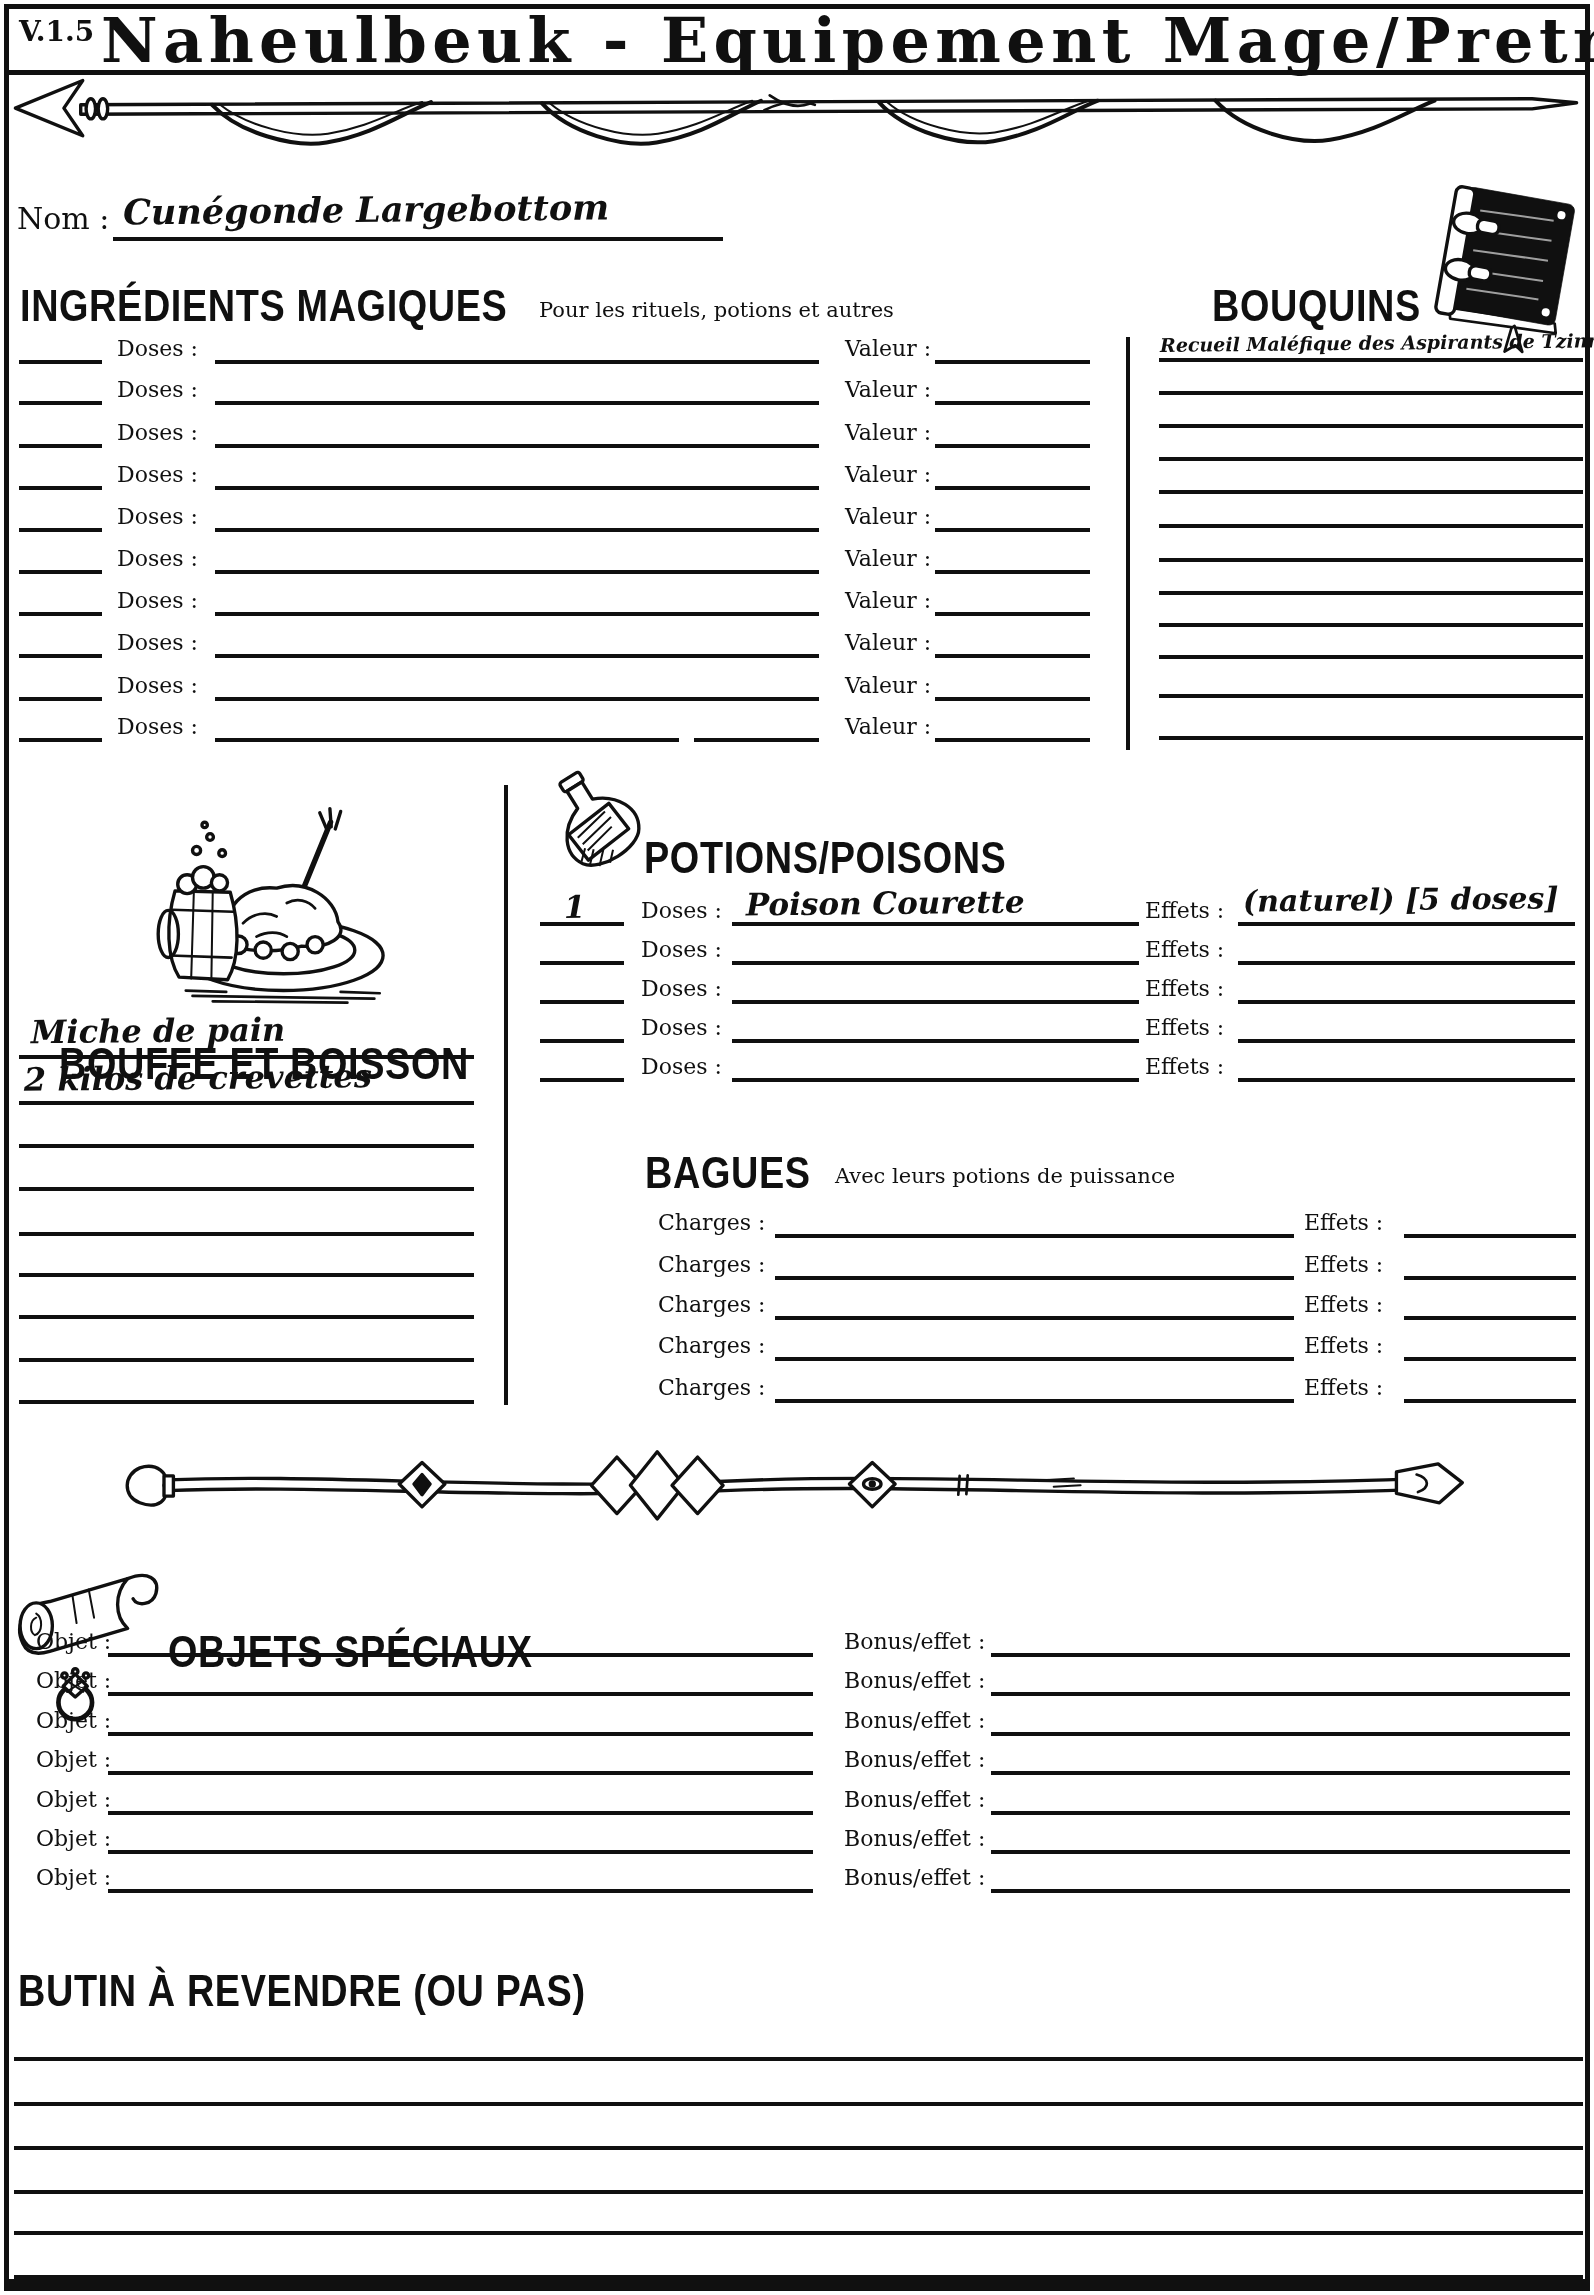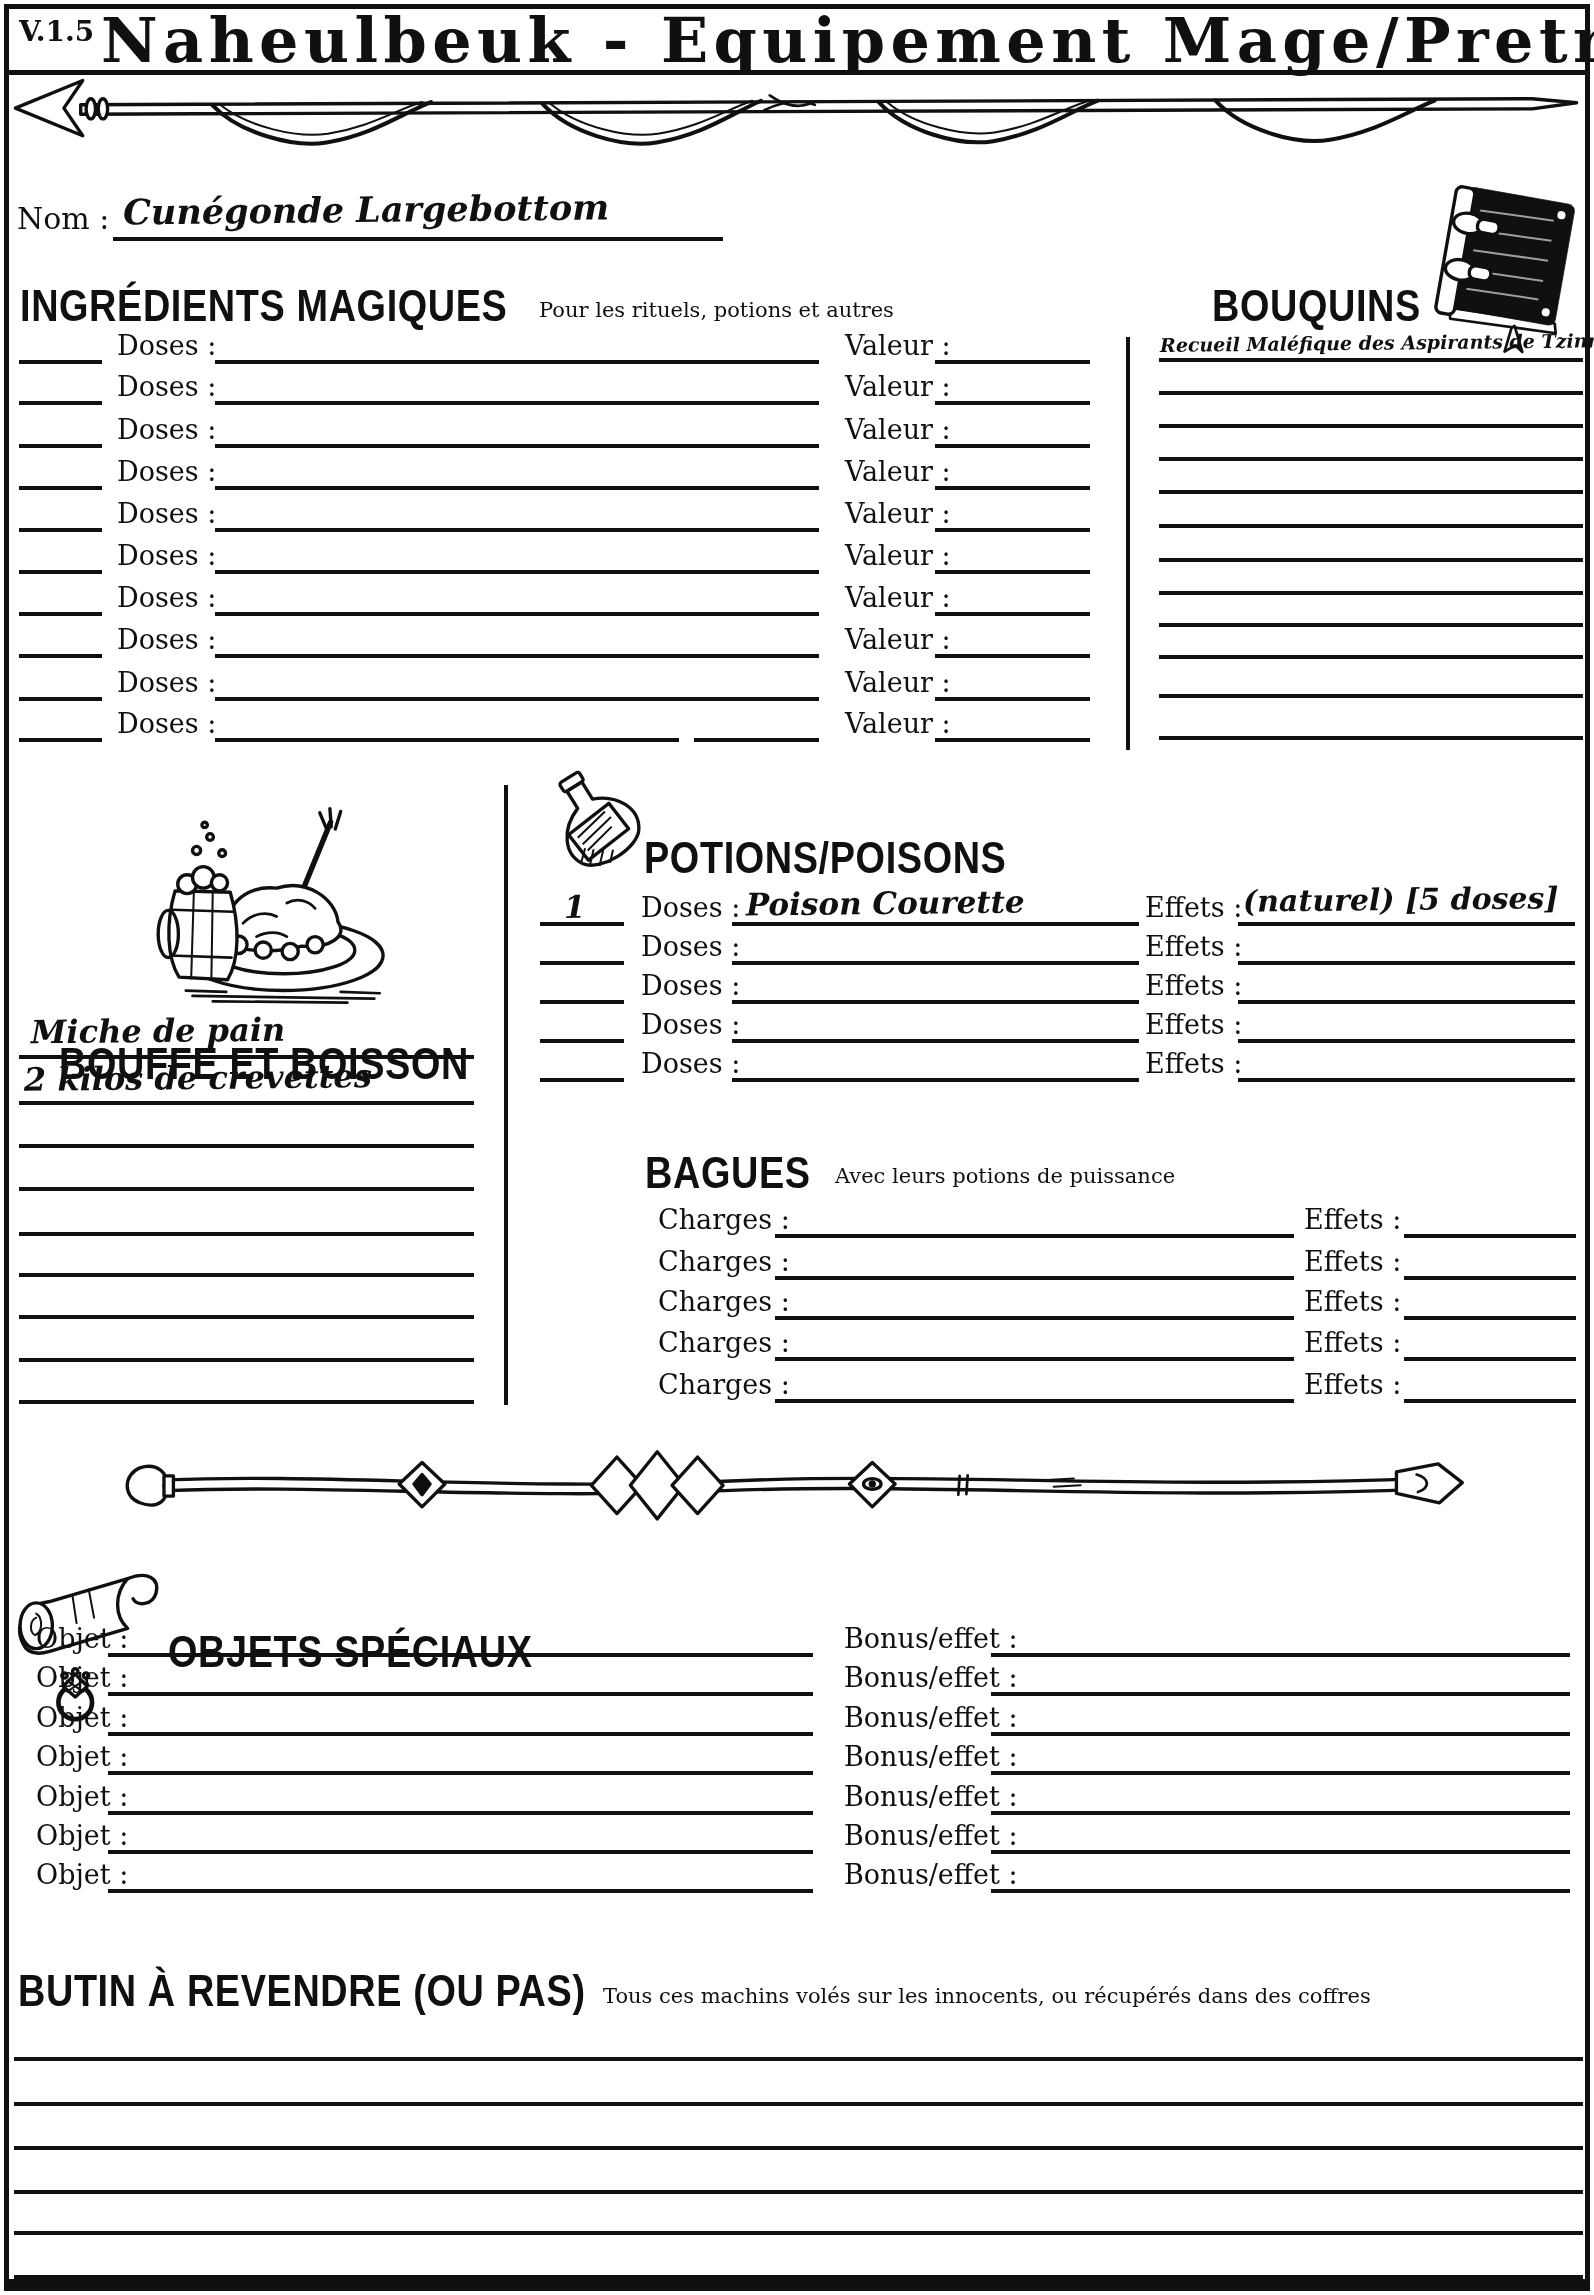--- a/index.html
+++ b/index.html
@@ -12,21 +12,21 @@
 
   .maintitle { position:absolute; left:101px; width:1482px; top:4px; font-size:62px; font-weight:bold;
                letter-spacing:5.4px; text-align:center; white-space:nowrap; font-family:"DejaVu Serif",serif; }
   .version  { position:absolute; left:19px; top:15px; font-size:28px; font-weight:bold; }
 
   .sechead { position:absolute; font-family:"Liberation Sans",sans-serif; font-weight:900; font-size:43px;
              line-height:1; white-space:nowrap; transform:scale(0.88,1.05); transform-origin:left top;
              letter-spacing:0.7px; }
   .subtitle { position:absolute; font-size:21px; white-space:nowrap; font-family:"DejaVu Serif",serif; }
 
-  .flabel { font-size:27px; white-space:nowrap; font-family:"DejaVu Serif",serif; }
+  .flabel { font-size:22px; white-space:nowrap; font-family:"DejaVu Serif",serif; }
   .hw { position:absolute; font-family:"DejaVu Serif",serif; font-style:italic; font-weight:700;
         white-space:nowrap; transform:rotate(-0.6deg); }
 
   .line { position:absolute; height:0; border-bottom:4.7px solid #101010; }
   .vdiv { position:absolute; width:4px; background:#101010; }
 
   .row { position:absolute; left:0; top:calc(var(--y) - 35px); width:100%; height:35px; }
   .row .bl { position:absolute; display:block; bottom:0; height:0; border-bottom:4.7px solid #101010; }
   .row .flabel { position:absolute; bottom:2.7px; }
 
@@ -406,21 +406,20 @@
       <i class="bl c2"></i>
   </div>
   <div class="row objrow" style="--y:1893px">
     <span class="flabel lab1">Objet :</span>
       <i class="bl c1"></i>
       <span class="flabel lab2">Bonus/effet :</span>
       <i class="bl c2"></i>
   </div>
 
   <div class="sechead" style="left:18px;top:1968px">BUTIN À REVENDRE (OU PAS)</div>
-  <div class="subtitle" style="left:603px;top:1984px">Tous ces machins volés sur les innocents, ou récupérés dans des coffres</div>
 
   <i class="btline" style="top:2057px"></i>
   <i class="btline" style="top:2102px"></i>
   <i class="btline" style="top:2146px"></i>
   <i class="btline" style="top:2190px"></i>
   <i class="btline" style="top:2231px"></i>
   <i class="btline" style="top:2275px"></i>
 
 </div>
 

